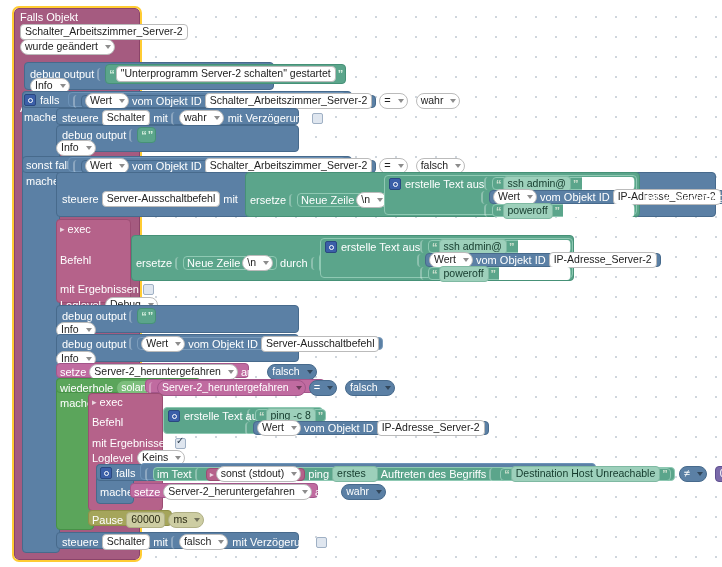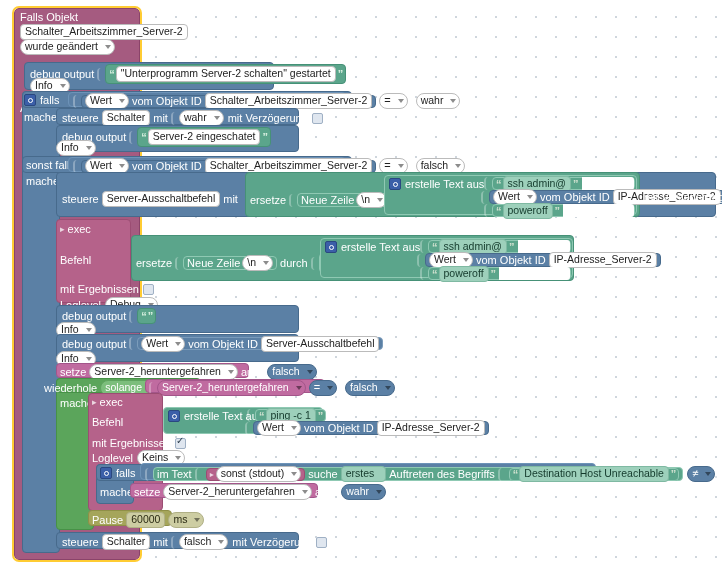--- a/index.html
+++ b/index.html
@@ -146,21 +146,20 @@
     <span class="lbl" style="margin:0 4px;">mit Verzögerung</span>
     <span class="chk"></span>
   </div>
 
   <div class="blk c-sys r3" style="left:56px;top:125px;width:243px;height:27px;"></div>
   <div class="blk row" style="left:62px;top:127px;">
     <span class="lbl" style="margin-right:3px;">debug output</span>
     <span class="sock"></span>
     <span class="blk c-text r3" style="position:static;display:inline-flex;align-items:center;padding:1px 3px;gap:2px;">
       <span class="q">“</span>
-      <span class="fld fld-txt">Server-2 eingeschatet</span>
       <span class="q">”</span>
     </span>
   </div>
   <div class="blk row" style="left:56px;top:140px;">
     <span class="fld fld-txt fld-dd dd-dark">Info</span>
   </div>
 
   <div class="blk c-logic r3" style="left:22px;top:156px;width:330px;height:17px;"></div>
   <div class="blk row" style="left:26px;top:159px;">
     <span class="lbl">sonst falls</span>
@@ -341,21 +340,21 @@
   <div class="blk row" style="left:60px;top:364px;">
     <span class="lbl" style="margin-right:3px;">setze</span>
     <span class="fld fld-txt fld-dd dd-dark">Server-2_heruntergefahren</span>
     <span class="lbl" style="margin:0 3px;">auf</span>
     <span class="sock"></span>
     <span class="fld fld-txt fld-dd dd-dark" style="background:#5b80a5;color:#fff;border-color:#476a8c;">falsch</span>
   </div>
 
   <div class="blk c-loop r3" style="left:56px;top:378px;width:38px;height:152px;"></div>
   <div class="blk c-loop r3" style="left:56px;top:378px;width:145px;height:15px;"></div>
-  <div class="blk row" style="left:44px;top:380px;">
+  <div class="blk row" style="left:60px;top:380px;">
     <span class="lbl" style="margin-right:3px;">wiederhole</span>
     <span class="fld fld-txt fld-dd dd-dark" style="background:#7cbe7c;border-color:#5ea35e;color:#fff;">solange</span>
   </div>
   <div class="blk c-var r3" style="left:145px;top:379px;width:180px;height:14px;"></div>
   <div class="blk row" style="left:149px;top:380px;">
     <span class="sock"></span>
     <span class="fld fld-txt fld-dd dd-dark" style="background:#c06ba0;color:#fff;border-color:#a3558a;">Server-2_heruntergefahren</span>
     <span style="display:inline-block;width:3px;"></span>
     <span class="fld fld-txt fld-dd dd-dark op" style="background:#5b80a5;color:#fff;border-color:#476a8c;">=</span>
     <span class="sock"></span>
@@ -384,21 +383,21 @@
 
   <div class="blk c-text r3" style="left:163px;top:407px;width:160px;height:27px;border-color:#8fc9b3;"></div>
   <div class="blk row" style="left:168px;top:410px;">
     <span class="mut"></span>
     <span class="lbl">erstelle Text aus</span>
   </div>
   <div class="blk row" style="left:247px;top:409px;">
     <span class="sock"></span>
     <span class="blk c-text r3" style="position:static;display:inline-flex;align-items:center;padding:0px 3px;gap:2px;height:13px;border-color:#8fc9b3;">
       <span class="qd" style="font-weight:bold;letter-spacing:-1px;">“</span>
-      <span class="fld" style="background:#9dd0bb;color:#143a2c;border-color:#7fb9a2;">ping -c 1</span>
+      <span class="fld" style="background:#9dd0bb;color:#143a2c;border-color:#7fb9a2;">ping -c 8</span>
       <span class="qd" style="font-weight:bold;letter-spacing:-1px;">”</span>
     </span>
   </div>
   <div class="blk row" style="left:245px;top:421px;">
     <span class="sock"></span>
     <span class="blk c-sys r3" style="position:static;display:inline-flex;align-items:center;padding:0px 3px;gap:3px;height:14px;">
       <span class="fld fld-txt fld-dd dd-dark">Wert</span>
       <span class="lbl">vom Objekt ID</span>
       <span class="fld fld-txt">IP-Adresse_Server-2</span>
     </span>
@@ -414,21 +413,21 @@
   <div class="blk c-logic r3" style="left:140px;top:463px;width:456px;height:17px;border-color:#6d93b8;"></div>
   <div class="blk row" style="left:145px;top:466px;">
     <span class="sock"></span>
     <span class="blk c-text r3" style="position:static;display:inline-flex;align-items:center;padding:0px 3px;gap:3px;height:14px;border-color:#8fc9b3;">
       <span class="lbl">im Text</span>
       <span class="sock"></span>
       <span class="blk c-exec r3" style="position:static;display:inline-flex;align-items:center;padding:0px 3px;gap:2px;height:13px;">
         <span class="lbl" style="opacity:.75;font-size:8px;">▸</span>
         <span class="fld fld-txt fld-dd dd-dark">sonst (stdout)</span>
       </span>
-      <span class="lbl">suche</span>
+      <span class="lbl">ping</span>
       <span class="fld" style="background:#9dd0bb;color:#143a2c;border-color:#7fb9a2;position:relative;padding-right:11px;">erstes</span>
       <span class="lbl">Auftreten des Begriffs</span>
       <span class="sock"></span>
       <span class="blk c-text r3" style="position:static;display:inline-flex;align-items:center;padding:0px 3px;gap:2px;height:13px;border-color:#8fc9b3;">
         <span class="qd" style="font-weight:bold;letter-spacing:-1px;">“</span>
         <span class="fld" style="background:#9dd0bb;color:#143a2c;border-color:#7fb9a2;">Destination Host Unreachable</span>
         <span class="qd" style="font-weight:bold;letter-spacing:-1px;">”</span>
       </span>
     </span>
     <span style="display:inline-block;width:4px;"></span>

